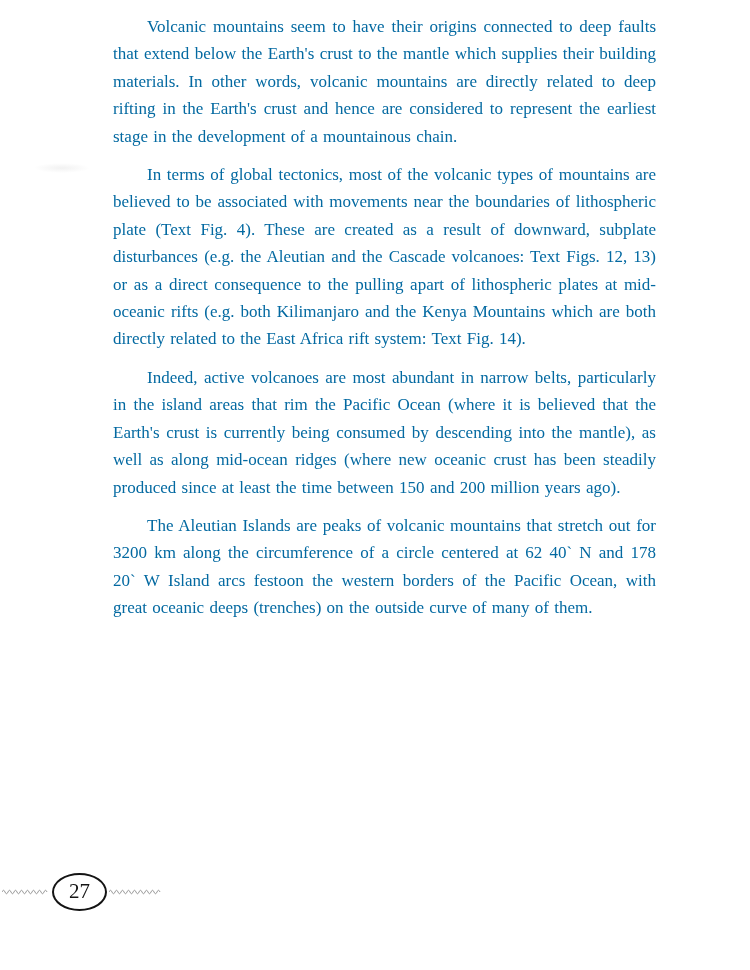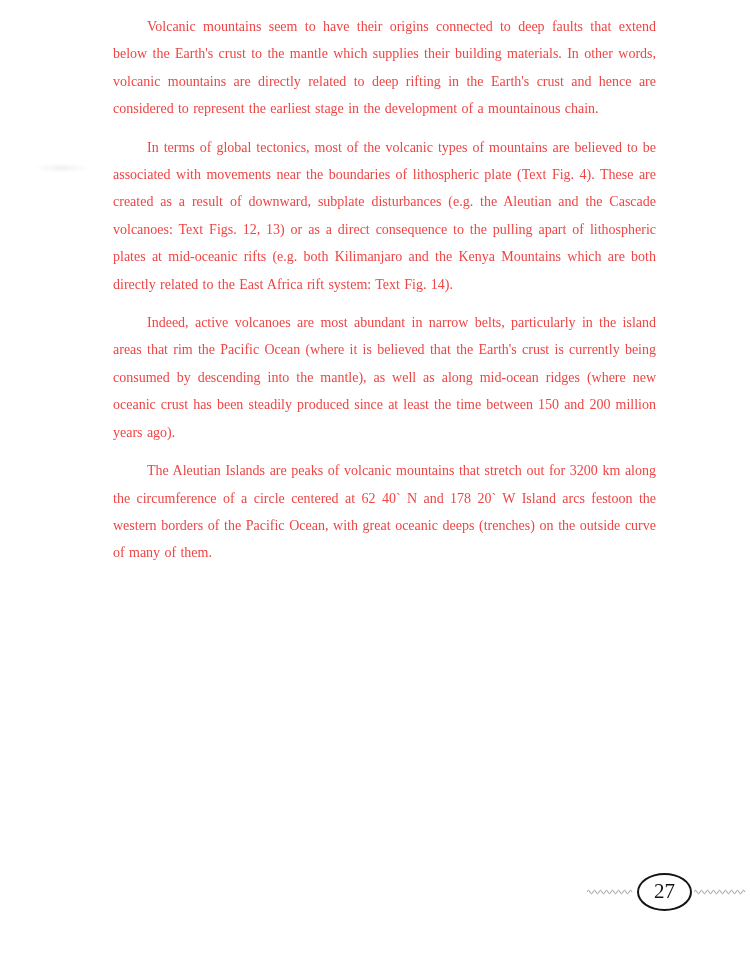--- a/index.html
+++ b/index.html
@@ -13,22 +13,22 @@
     height: 970px;
     background: #ffffff;
     overflow: hidden;
     font-family: "Liberation Serif", "DejaVu Serif", serif;
   }
   .text-block {
     position: absolute;
     top: 13px;
     left: 113px;
     width: 543px;
-    color: #ef4444;
-    font-size: 14px;
+    color: #0369a1;
+    font-size: 17px;
     line-height: 27.4px;
     text-align: justify;
   }
   .text-block p {
     margin: 0 0 11px 0;
     text-indent: 34px;
     word-spacing: 0.06em;
   }
   
   .scan-smudge {
@@ -40,21 +40,21 @@
     background: radial-gradient(ellipse at center, rgba(120,120,120,0.10), rgba(120,120,120,0) 70%);
     pointer-events: none;
   }
   .footer {
     position: absolute;
     top: 873px;
     left: 0;
     width: 750px;
     display: flex;
     align-items: center;
-    justify-content: flex-end;
+    justify-content: flex-start;
   }
   .ornament {
     display: block;
     margin: 0 2px;
   }
   .page-oval {
     box-sizing: border-box;
     width: 55px;
     height: 38px;
     border: 2.5px solid #141414;

